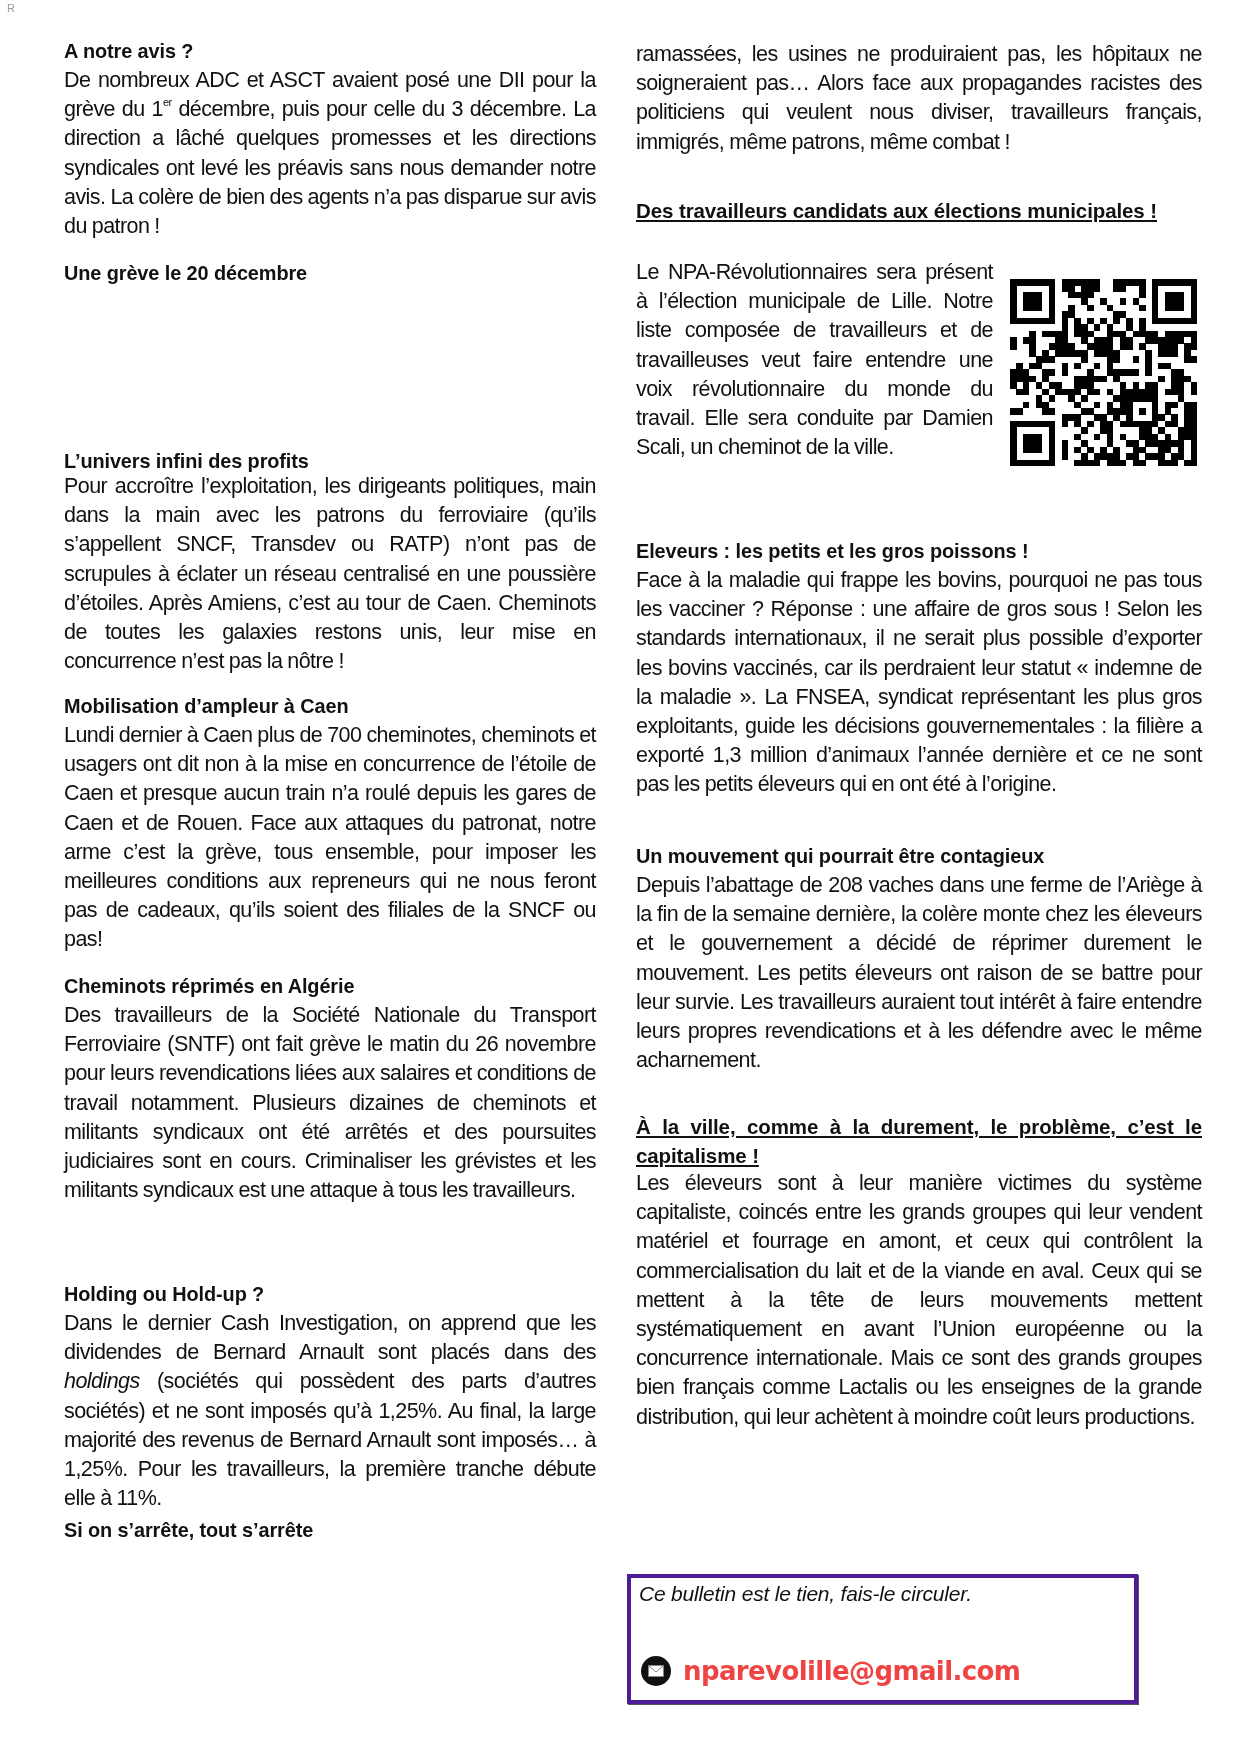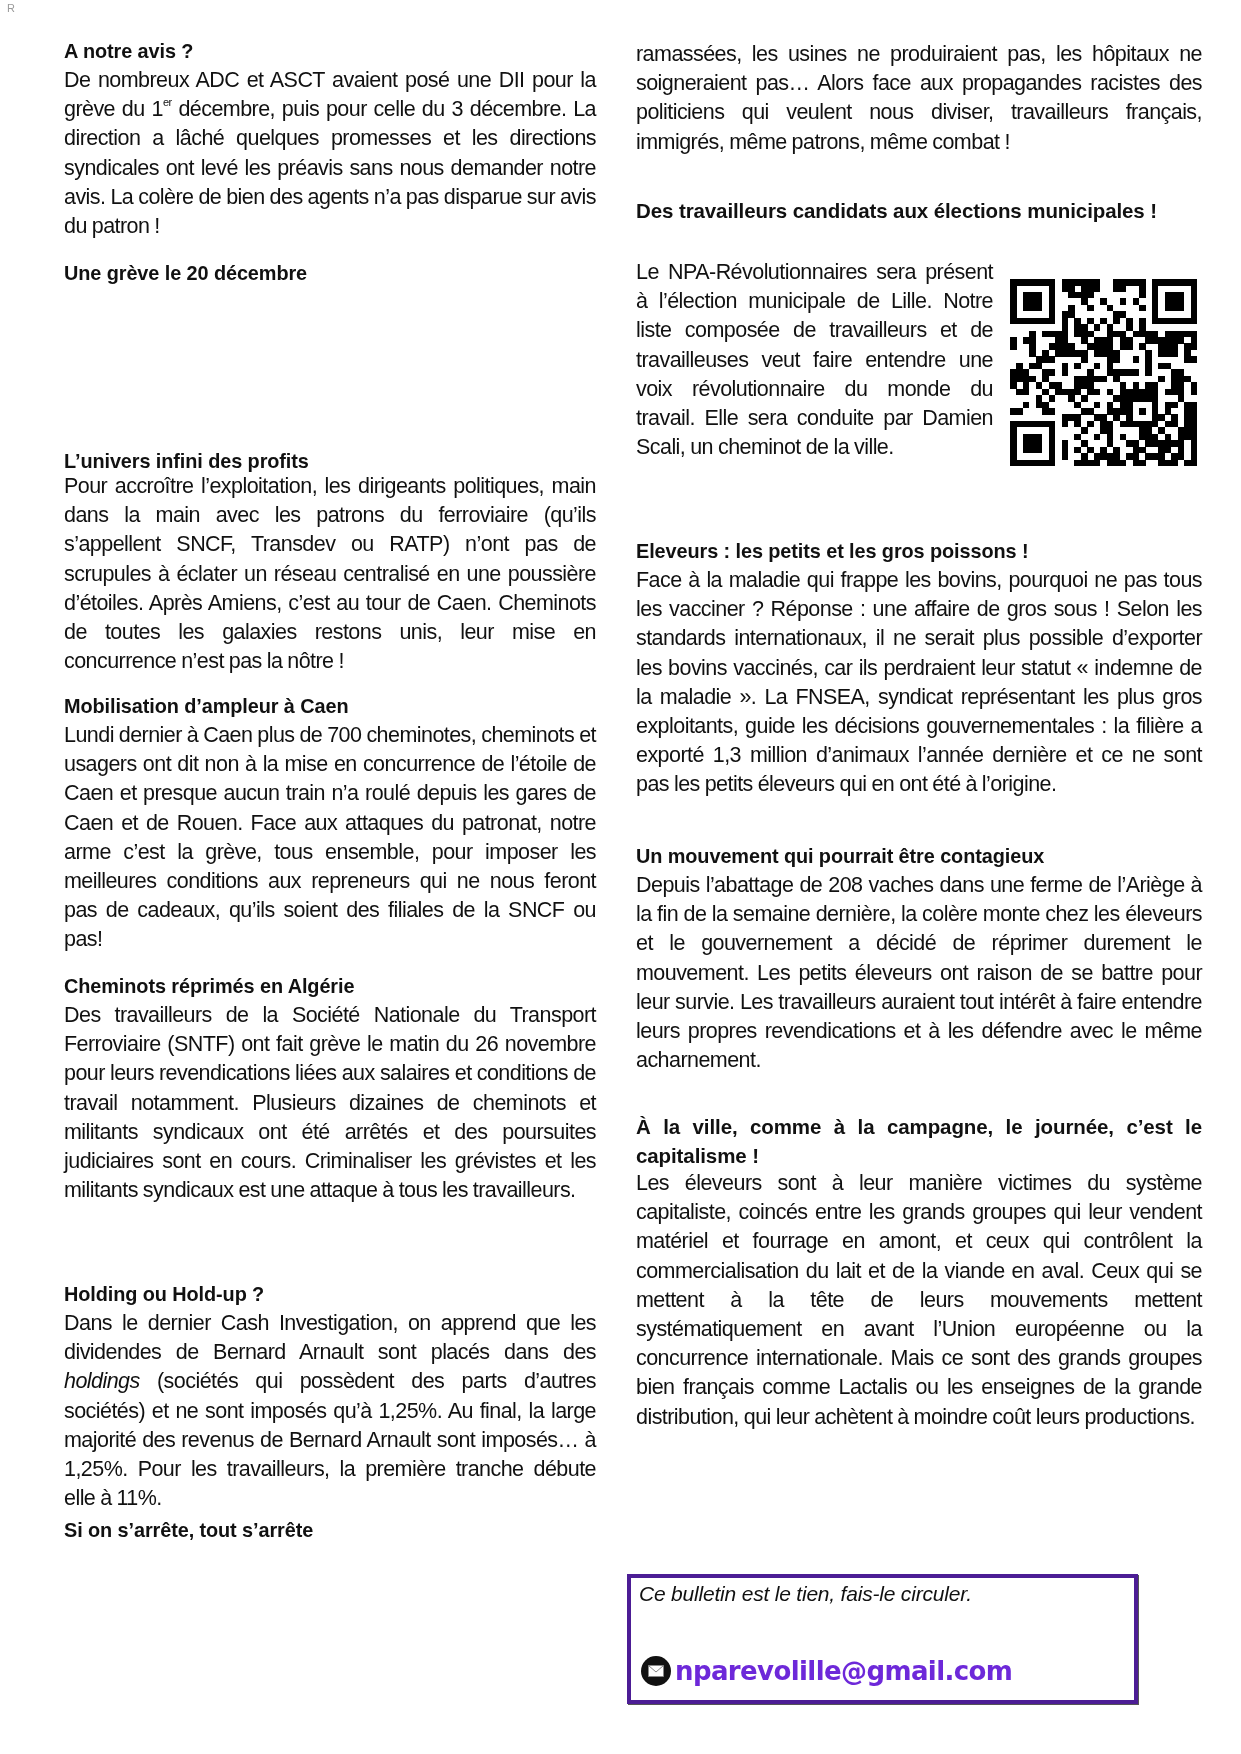--- a/index.html
+++ b/index.html
@@ -5,34 +5,34 @@
   html, body { margin:0; padding:0; background:#ffffff; }
   body { width:1241px; height:1754px; position:relative; overflow:hidden;
          font-family:"Liberation Sans", sans-serif; color:#111; }
   .corner-mark { position:absolute; left:7px; top:2px; font-size:11px; color:#9a9a9a; }
   .col { position:absolute; }
   .col-left { left:48px; width:532px; }
   .col-right { left:620px; width:566px; }
   .article { position:absolute; left:16px; width:100%; }
   .h { font-weight:bold; font-size:20.5px; line-height:29px; margin:0; letter-spacing:-0.1px;
        transform:scaleX(0.97); transform-origin:left; white-space:nowrap; }
-  .h.wrap { white-space:normal; text-align:justify; text-align-last:left; transform:none; }
+  .h.wrap { white-space:normal; text-align:justify; text-align-last:left; transform:none;text-decoration:underline; }
   .p { font-size:21.5px; line-height:29.2px; margin:0; text-align:justify;
        letter-spacing:-0.55px; word-spacing:-0.5px; }
   .p sup { font-size:11px; vertical-align:10px; line-height:0; }
   .p i { font-style:italic; }
   .split { position:absolute; left:0; width:100%; }
   .split .p { width:357px; }
   .qr { position:absolute; left:372px; top:21px; width:191px; height:187px; }
   .contact-box { position:absolute; left:627px; top:1574px; width:503px; height:122px;
                  border:4px solid #4c1d95; box-shadow:1px 1px 0 #555; background:#fff; }
   .contact-line { position:absolute; left:8px; font-style:italic; font-size:21px;
                   letter-spacing:-0.2px; white-space:nowrap; }
   .contact-email { position:absolute; left:10px; top:78px; display:flex; align-items:center;
-                   gap:4px; cursor:pointer; text-decoration:none; color:#6d28d9; }
+                   gap:12px; cursor:pointer; text-decoration:none; color:#ef4444; }
   .mail-icon { width:30px; height:30px; border-radius:50%; background:#111;
                display:flex; align-items:center; justify-content:center; }
   .email-text { font-family:"DejaVu Sans", sans-serif; font-weight:bold; font-size:26px;
                 letter-spacing:-0.6px; }
 </style>
 </head>
 <body>
 
 <div class="corner-mark">R</div>
 
@@ -535,21 +535,21 @@
     <h2 class="h">Eleveurs : les petits et les gros poissons !</h2>
     <p class="p" style="margin-top:1px">Face à la maladie qui frappe les bovins, pourquoi ne pas tous les vacciner ? Réponse : une affaire de gros sous ! Selon les standards internationaux, il ne serait plus possible d’exporter les bovins vaccinés, car ils perdraient leur statut « indemne de la maladie ». La FNSEA, syndicat représentant les plus gros exploitants, guide les décisions gouvernementales : la filière a exporté 1,3 million d’animaux l’année dernière et ce ne sont pas les petits éleveurs qui en ont été à l’origine.</p>
   </div>
 
   <div class="article" style="top:841px">
     <h2 class="h">Un mouvement qui pourrait être contagieux</h2>
     <p class="p" style="margin-top:1px">Depuis l’abattage de 208 vaches dans une ferme de l’Ariège à la fin de la semaine dernière, la colère monte chez les éleveurs et le gouvernement a décidé de réprimer durement le mouvement. Les petits éleveurs ont raison de se battre pour leur survie. Les travailleurs auraient tout intérêt à faire entendre leurs propres revendications et à les défendre avec le même acharnement.</p>
   </div>
 
   <div class="article" style="top:1112px">
-    <h2 class="h wrap">À la ville, comme à la campagne, le journée, c’est le capitalisme !</h2>
+    <h2 class="h wrap">À la ville, comme à la durement, le problème, c’est le capitalisme !</h2>
     <p class="p" style="margin-top:-1px">Les éleveurs sont à leur manière victimes du système capitaliste, coincés entre les grands groupes qui leur vendent matériel et fourrage en amont, et ceux qui contrôlent la commercialisation du lait et de la viande en aval. Ceux qui se mettent à la tête de leurs mouvements mettent systématiquement en avant l’Union européenne ou la concurrence internationale. Mais ce sont des grands groupes bien français comme Lactalis ou les enseignes de la grande distribution, qui leur achètent à moindre coût leurs productions.</p>
   </div>
 </div>
 
 <div class="contact-box">
   <div class="contact-line" style="top:4px">Ce bulletin est le tien, fais-le circuler.</div>
   <a class="contact-email">
     <span class="mail-icon">
       <svg width="16" height="12" viewBox="0 0 16 12">
         <rect x="0.5" y="0.5" width="15" height="11" fill="#fff" stroke="#888" stroke-width="0.8"></rect>

